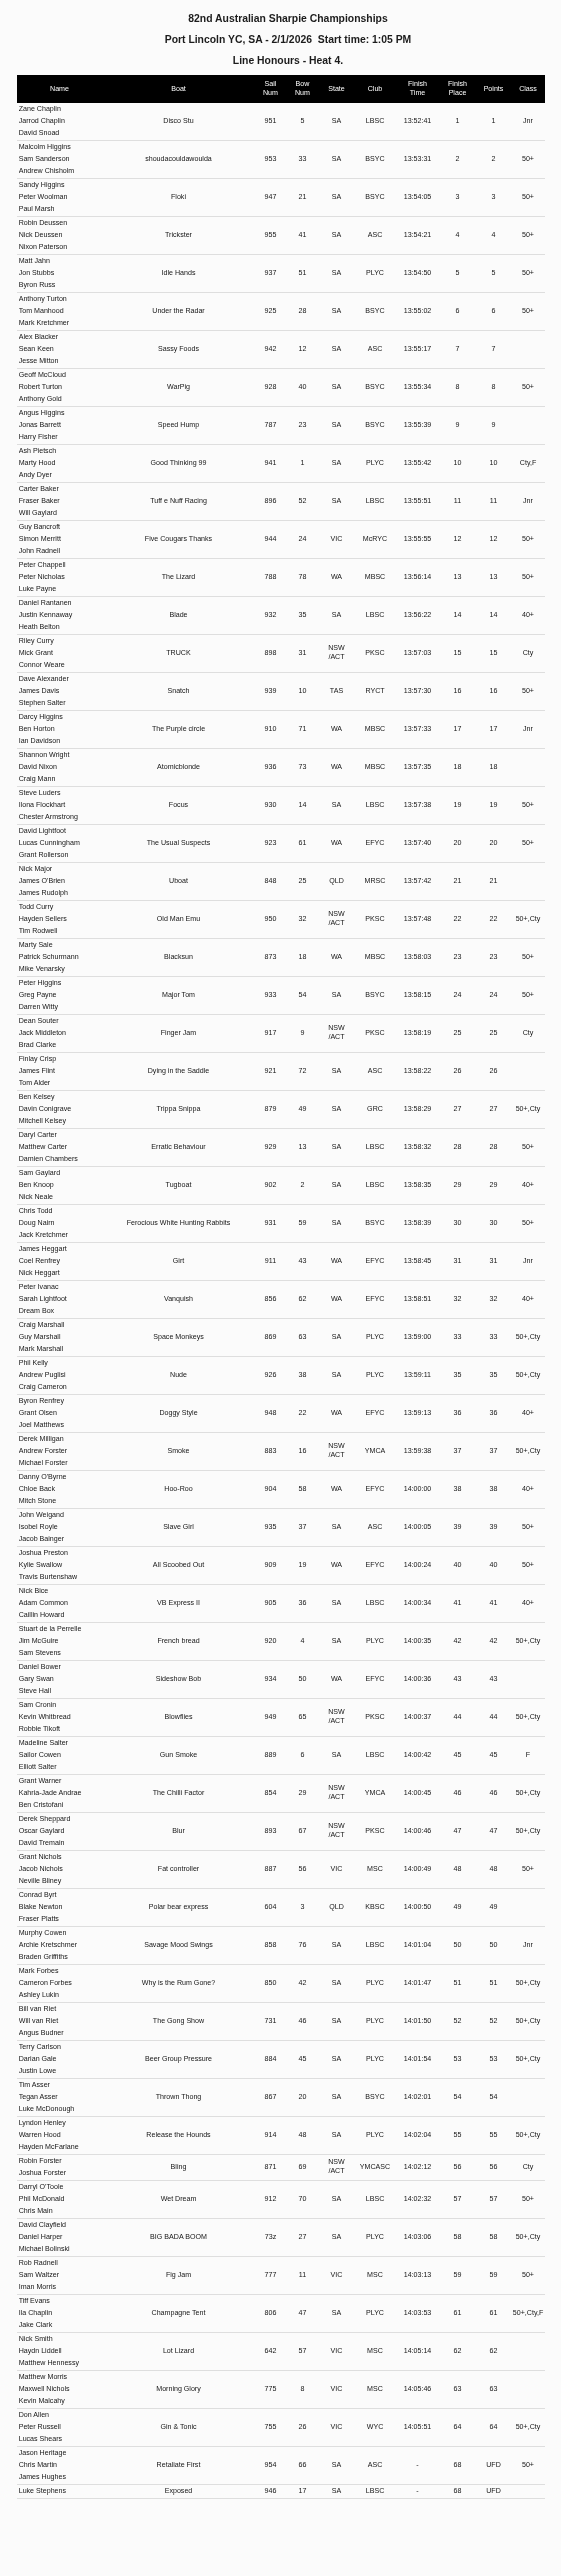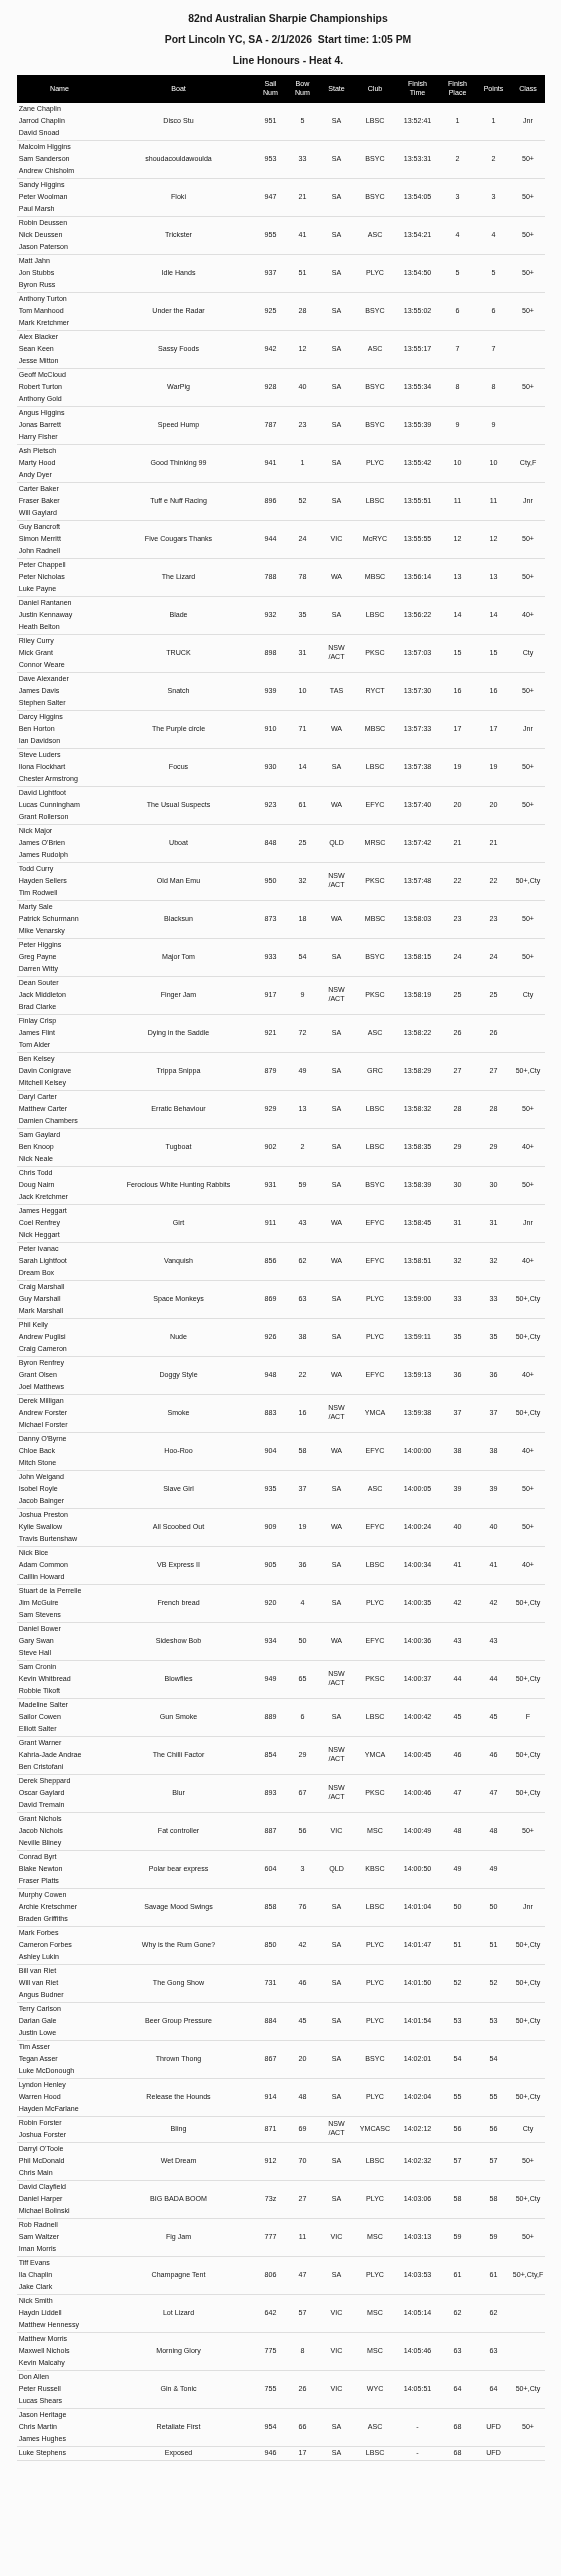--- a/index.html
+++ b/index.html
@@ -100,21 +100,21 @@
           <td class="c-club">BSYC</td>
           <td class="c-time">13:54:05</td>
           <td class="c-num">3</td>
           <td class="c-num">3</td>
           <td class="c-class">50+</td>
         </tr>
         <tr>
           <td class="c-name">
             <div class="name-line">Robin Deussen</div>
             <div class="name-line">Nick Deussen</div>
-            <div class="name-line">Jason Paterson</div>
+            <div class="name-line">Nixon Paterson</div>
           </td>
           <td class="c-boat">Trickster</td>
           <td class="c-num">955</td>
           <td class="c-num">41</td>
           <td class="c-state">SA</td>
           <td class="c-club">ASC</td>
           <td class="c-time">13:54:21</td>
           <td class="c-num">4</td>
           <td class="c-num">4</td>
           <td class="c-class">50+</td>
@@ -322,20 +322,36 @@
           <td class="c-num">71</td>
           <td class="c-state">WA</td>
           <td class="c-club">MBSC</td>
           <td class="c-time">13:57:33</td>
           <td class="c-num">17</td>
           <td class="c-num">17</td>
           <td class="c-class">Jnr</td>
         </tr>
         <tr>
           <td class="c-name">
+            <div class="name-line">Shannon Wright</div>
+            <div class="name-line">David Nixon</div>
+            <div class="name-line">Craig Mann</div>
+          </td>
+          <td class="c-boat">Atomicblonde</td>
+          <td class="c-num">936</td>
+          <td class="c-num">73</td>
+          <td class="c-state">WA</td>
+          <td class="c-club">MBSC</td>
+          <td class="c-time">13:57:35</td>
+          <td class="c-num">18</td>
+          <td class="c-num">18</td>
+          <td class="c-class"></td>
+        </tr>
+        <tr>
+          <td class="c-name">
             <div class="name-line">Steve Luders</div>
             <div class="name-line">Ilona Flockhart</div>
             <div class="name-line">Chester Armstrong</div>
           </td>
           <td class="c-boat">Focus</td>
           <td class="c-num">930</td>
           <td class="c-num">14</td>
           <td class="c-state">SA</td>
           <td class="c-club">LBSC</td>
           <td class="c-time">13:57:38</td>

